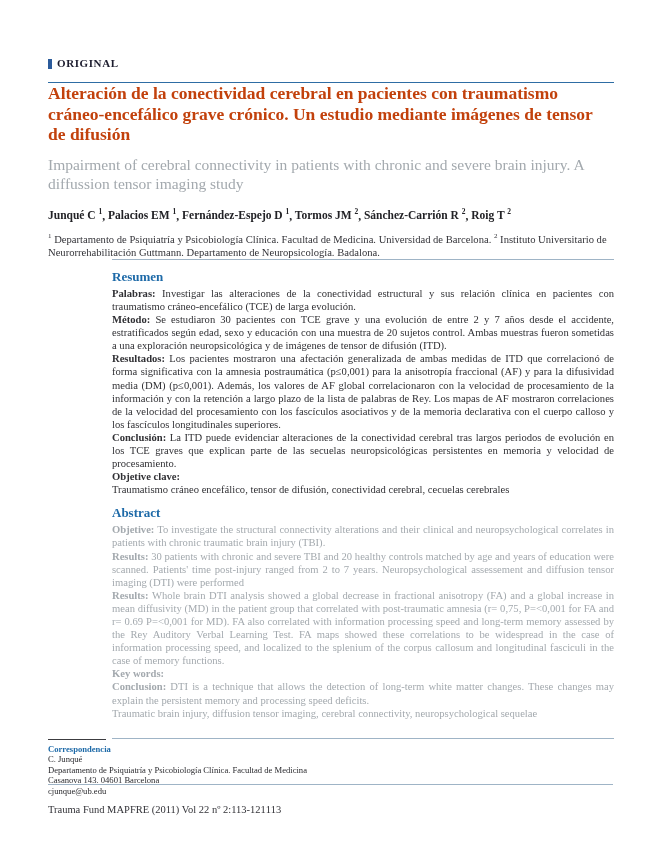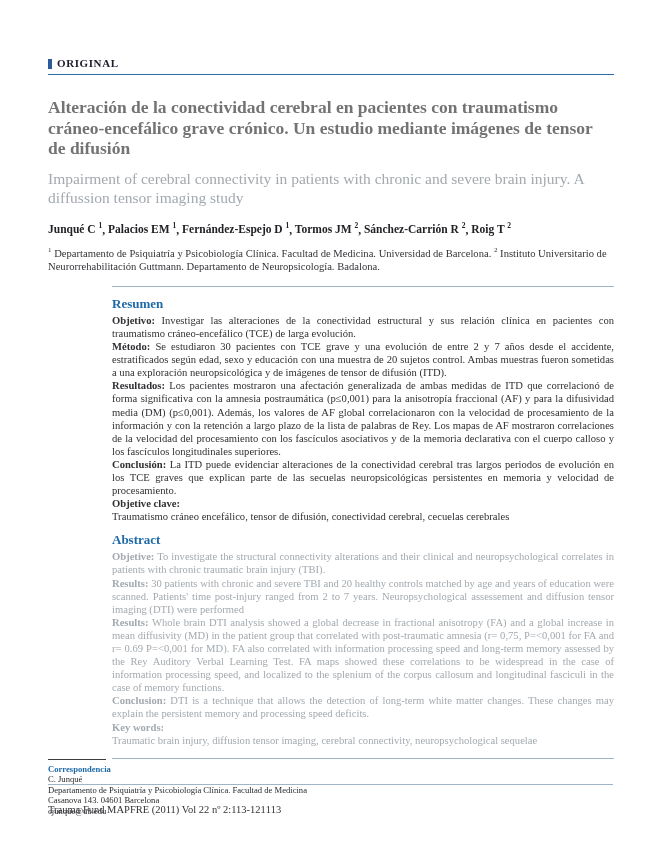--- a/index.html
+++ b/index.html
@@ -14,39 +14,38 @@
   }
   .content {
     position:absolute;
     left:48px; top:57px;
     width:566px;
   }
   
   .kicker {
     display:flex; align-items:flex-end;
     border-bottom:1px solid #2e6da4;
-    padding-bottom:5px;
+    padding-bottom:13px;
   }
   .kicker-bar {
     display:inline-block;
     width:4px; height:10px;
     background:#2b5b9b;
     margin-right:5px;
   }
   .kicker-label {
     font-size:11px; font-weight:bold;
     letter-spacing:0.6px;
     color:#1c1c2e;
   }
   
   .title-es {
-    margin-top:22px;
     font-size:17.5px; line-height:20.5px;
     font-weight:bold;
-    color:#737373;
+    color:#c2410c;
   }
   .title-en {
     margin-top:10px;
     font-size:15.5px; line-height:19px;
     font-weight:normal;
     color:#a3a9ae;
   }
   
   .authors {
     margin-top:15px;
@@ -57,25 +56,24 @@
   .authors sup { font-size:7.5px; }
   .affiliations {
     margin-top:9px;
     font-size:10.6px; line-height:13px;
     color:#333338;
   }
   .affiliations sup { font-size:7px; }
   
   .abstract-wrap {
     margin-left:64px;
-    margin-top:13px;
     border-top:1px solid #9fb4c6;
     border-bottom:1px solid #9fb4c6;
     padding-top:9px;
-    padding-bottom:11px;
+    padding-bottom:18px;
   }
   .section-heading {
     font-size:13px;
     font-weight:bold;
     color:#1e6aa8;
     margin-bottom:2px;
   }
   .section-es { margin-bottom:9px; }
   .para {
     font-size:10.6px; line-height:13.1px;
@@ -127,36 +125,36 @@
     <h2 class="title-en">Impairment of cerebral connectivity in patients with chronic and severe brain injury. A diffussion tensor imaging study</h2>
 
     <p class="authors"><span>Junqué C <sup>1</sup></span>, <span>Palacios EM <sup>1</sup></span>, <span>Fernández-Espejo D <sup>1</sup></span>, <span>Tormos JM <sup>2</sup></span>, <span>Sánchez-Carrión R <sup>2</sup></span>, <span>Roig T <sup>2</sup></span></p>
 
     <p class="affiliations"><sup>1</sup> Departamento de Psiquiatría y Psicobiología Clínica. Facultad de Medicina. Universidad de Barcelona. <sup>2</sup> Instituto Universitario de Neurorrehabilitación Guttmann. Departamento de Neuropsicología. Badalona.</p>
 
     <div class="abstract-wrap">
       <div class="section-es">
         <div class="section-heading">Resumen</div>
         <div>
-            <p class="para"><b>Objetivo:</b> <span>Investigar las alteraciones de la conectividad estructural y sus relación clínica en pacientes con traumatismo cráneo-encefálico (TCE) de larga evolución.</span></p>
+            <p class="para"><b>Palabras:</b> <span>Investigar las alteraciones de la conectividad estructural y sus relación clínica en pacientes con traumatismo cráneo-encefálico (TCE) de larga evolución.</span></p>
             <p class="para"><b>Método:</b> <span>Se estudiaron 30 pacientes con TCE grave y una evolución de entre 2 y 7 años desde el accidente, estratificados según edad, sexo y educación con una muestra de 20 sujetos control. Ambas muestras fueron sometidas a una exploración neuropsicológica y de imágenes de tensor de difusión (ITD).</span></p>
             <p class="para"><b>Resultados:</b> <span>Los pacientes mostraron una afectación generalizada de ambas medidas de ITD que correlacionó de forma significativa con la amnesia postraumática (p≤0,001) para la anisotropía fraccional (AF) y para la difusividad media (DM) (p≤0,001). Además, los valores de AF global correlacionaron con la velocidad de procesamiento de la información y con la retención a largo plazo de la lista de palabras de Rey. Los mapas de AF mostraron correlaciones de la velocidad del procesamiento con los fascículos asociativos y de la memoria declarativa con el cuerpo calloso y los fascículos longitudinales superiores.</span></p>
             <p class="para"><b>Conclusión:</b> <span>La ITD puede evidenciar alteraciones de la conectividad cerebral tras largos periodos de evolución en los TCE graves que explican parte de las secuelas neuropsicológicas persistentes en memoria y velocidad de procesamiento.</span></p>
             <p class="para"><b>Objetive clave:</b></p>
             <p class="para"><span>Traumatismo cráneo encefálico, tensor de difusión, conectividad cerebral, cecuelas cerebrales</span></p>
           </div>
       </div>
       <div class="section-en">
         <div class="section-heading">Abstract</div>
         <div>
             <p class="para"><b>Objetive:</b> <span>To investigate the structural connectivity alterations and their clinical and neuropsychological correlates in patients with chronic traumatic brain injury (TBI).</span></p>
             <p class="para"><b>Results:</b> <span>30 patients with chronic and severe TBI and 20 healthy controls matched by age and years of education were scanned. Patients' time post-injury ranged from 2 to 7 years. Neuropsychological assessement and diffusion tensor imaging (DTI) were performed</span></p>
             <p class="para"><b>Results:</b> <span>Whole brain DTI analysis showed a global decrease in fractional anisotropy (FA) and a global increase in mean diffusivity (MD) in the patient group that correlated with post-traumatic amnesia (r= 0,75, P=&lt;0,001 for FA and r= 0.69 P=&lt;0,001 for MD). FA also correlated with information processing speed and long-term memory assessed by the Rey Auditory Verbal Learning Test. FA maps showed these correlations to be widespread in the case of information processing speed, and localized to the splenium of the corpus callosum and longitudinal fasciculi in the case of memory functions.</span></p>
+            <p class="para"><b>Key words:</b></p>
             <p class="para"><b>Conclusion:</b> <span>DTI is a technique that allows the detection of long-term white matter changes. These changes may explain the persistent memory and processing speed deficits.</span></p>
-            <p class="para"><b>Key words:</b></p>
             <p class="para"><span>Traumatic brain injury, diffusion tensor imaging, cerebral connectivity, neuropsychological sequelae</span></p>
           </div>
       </div>
     </div>
 
     <div class="corr">
       <div class="corr-rule"></div>
       <div class="corr-heading">Correspondencia</div>
       <div>
           <div class="corr-line">C. Junqué</div>

